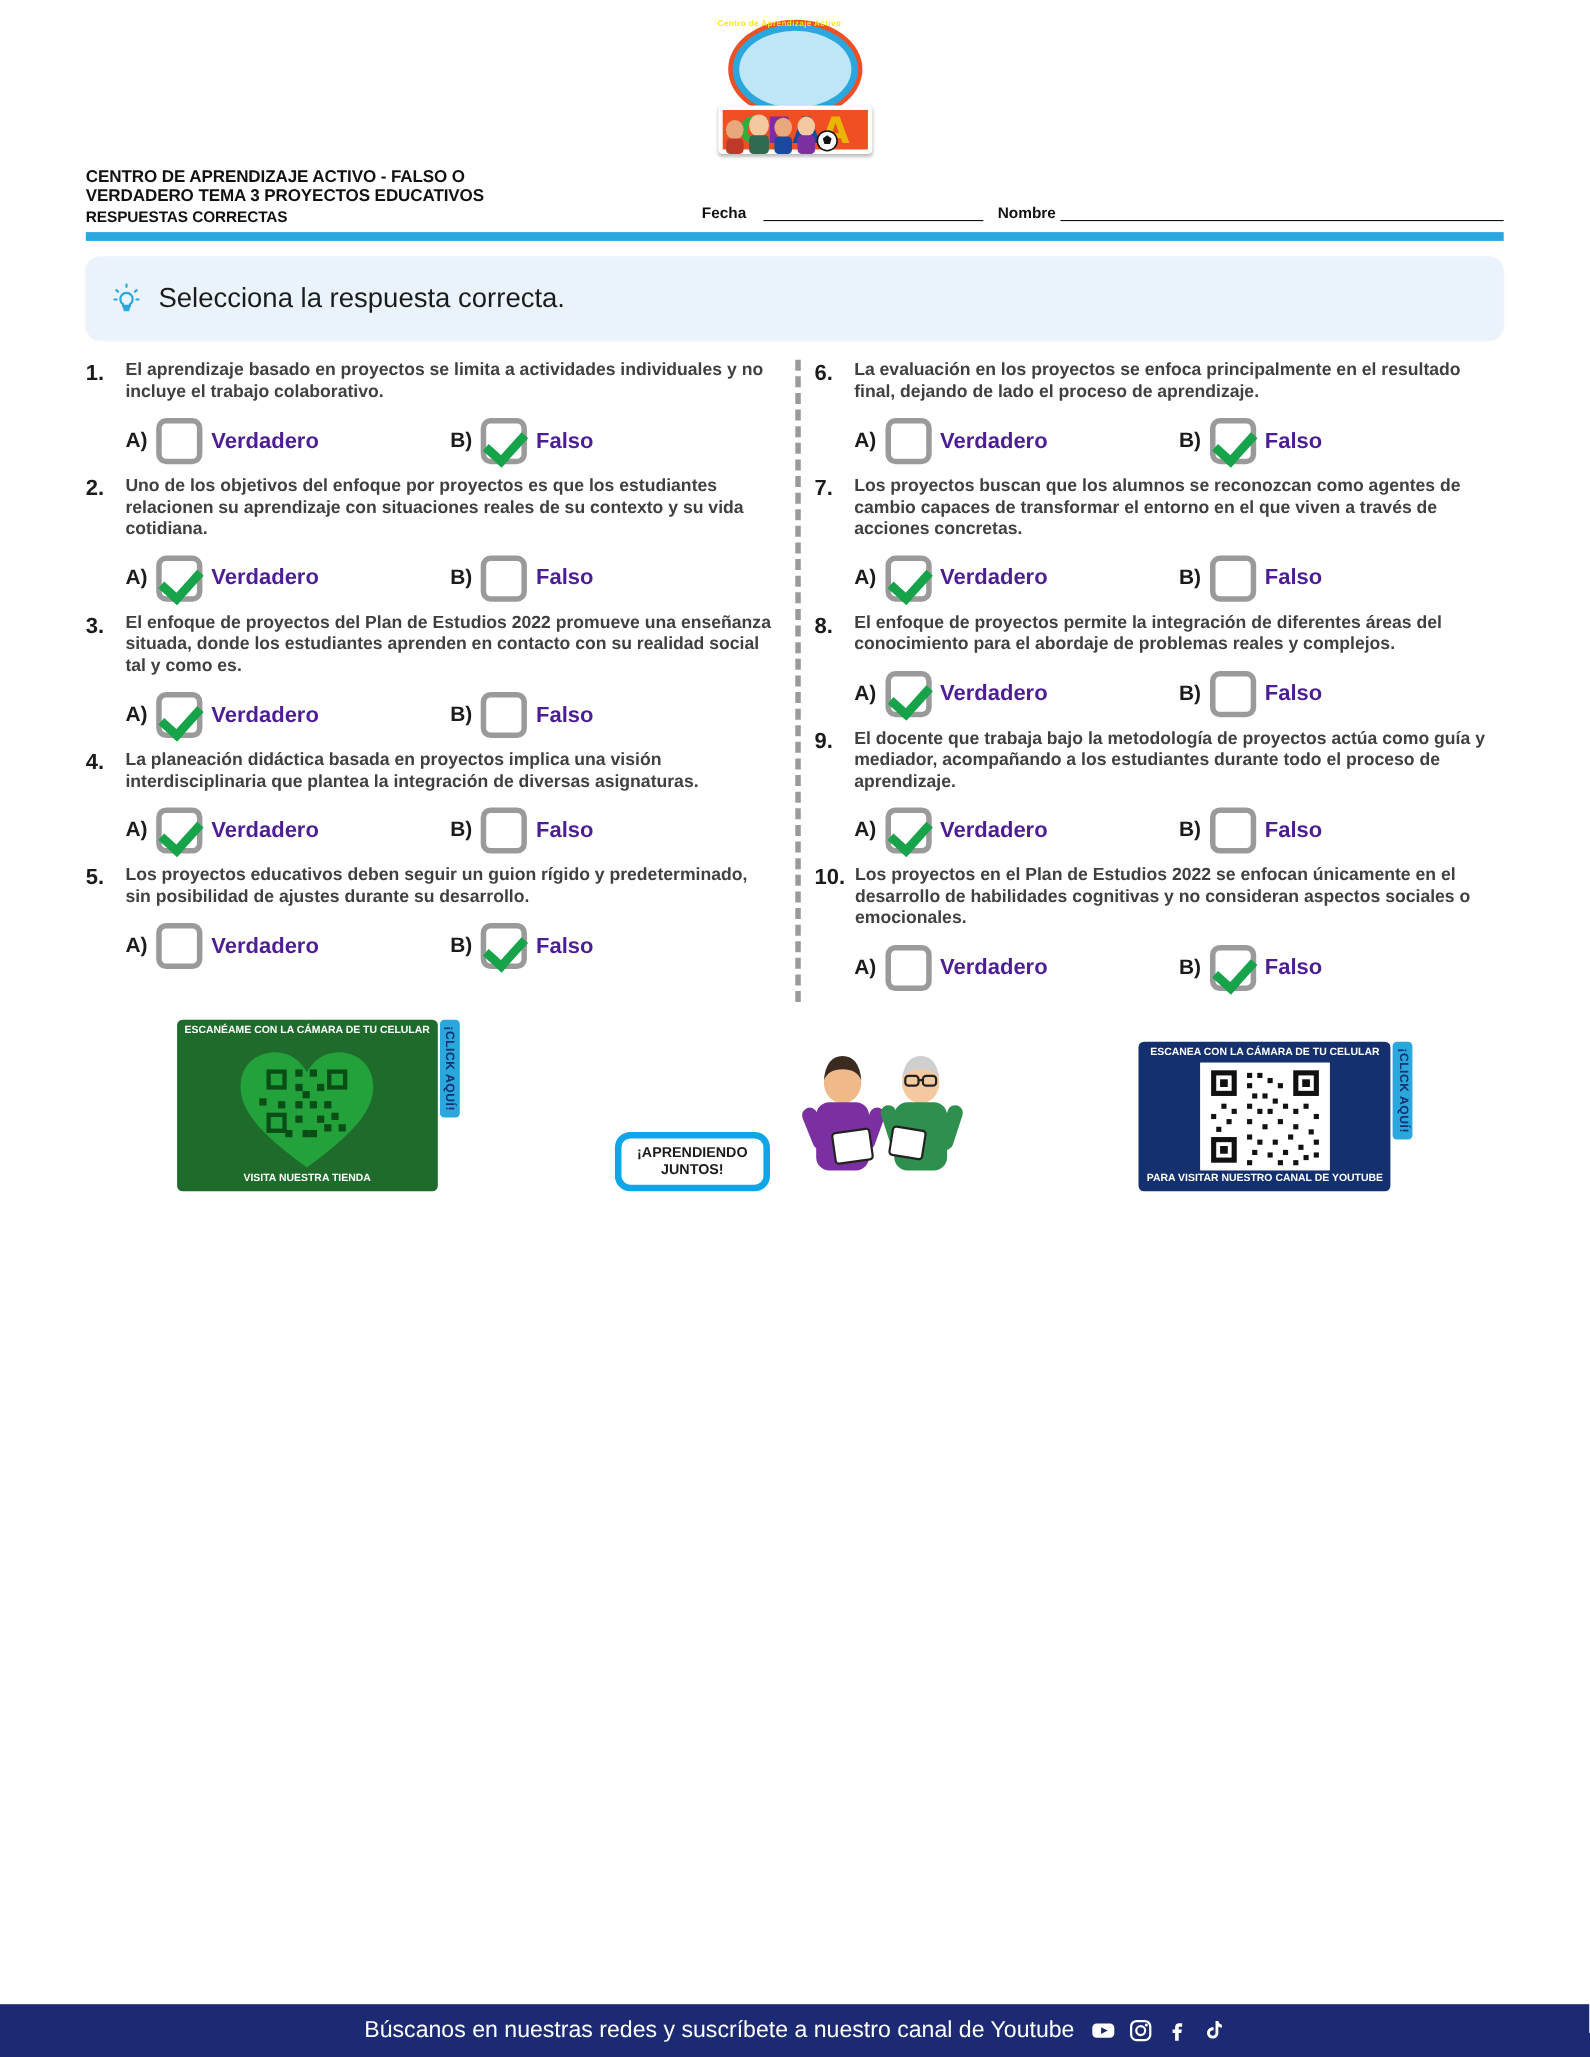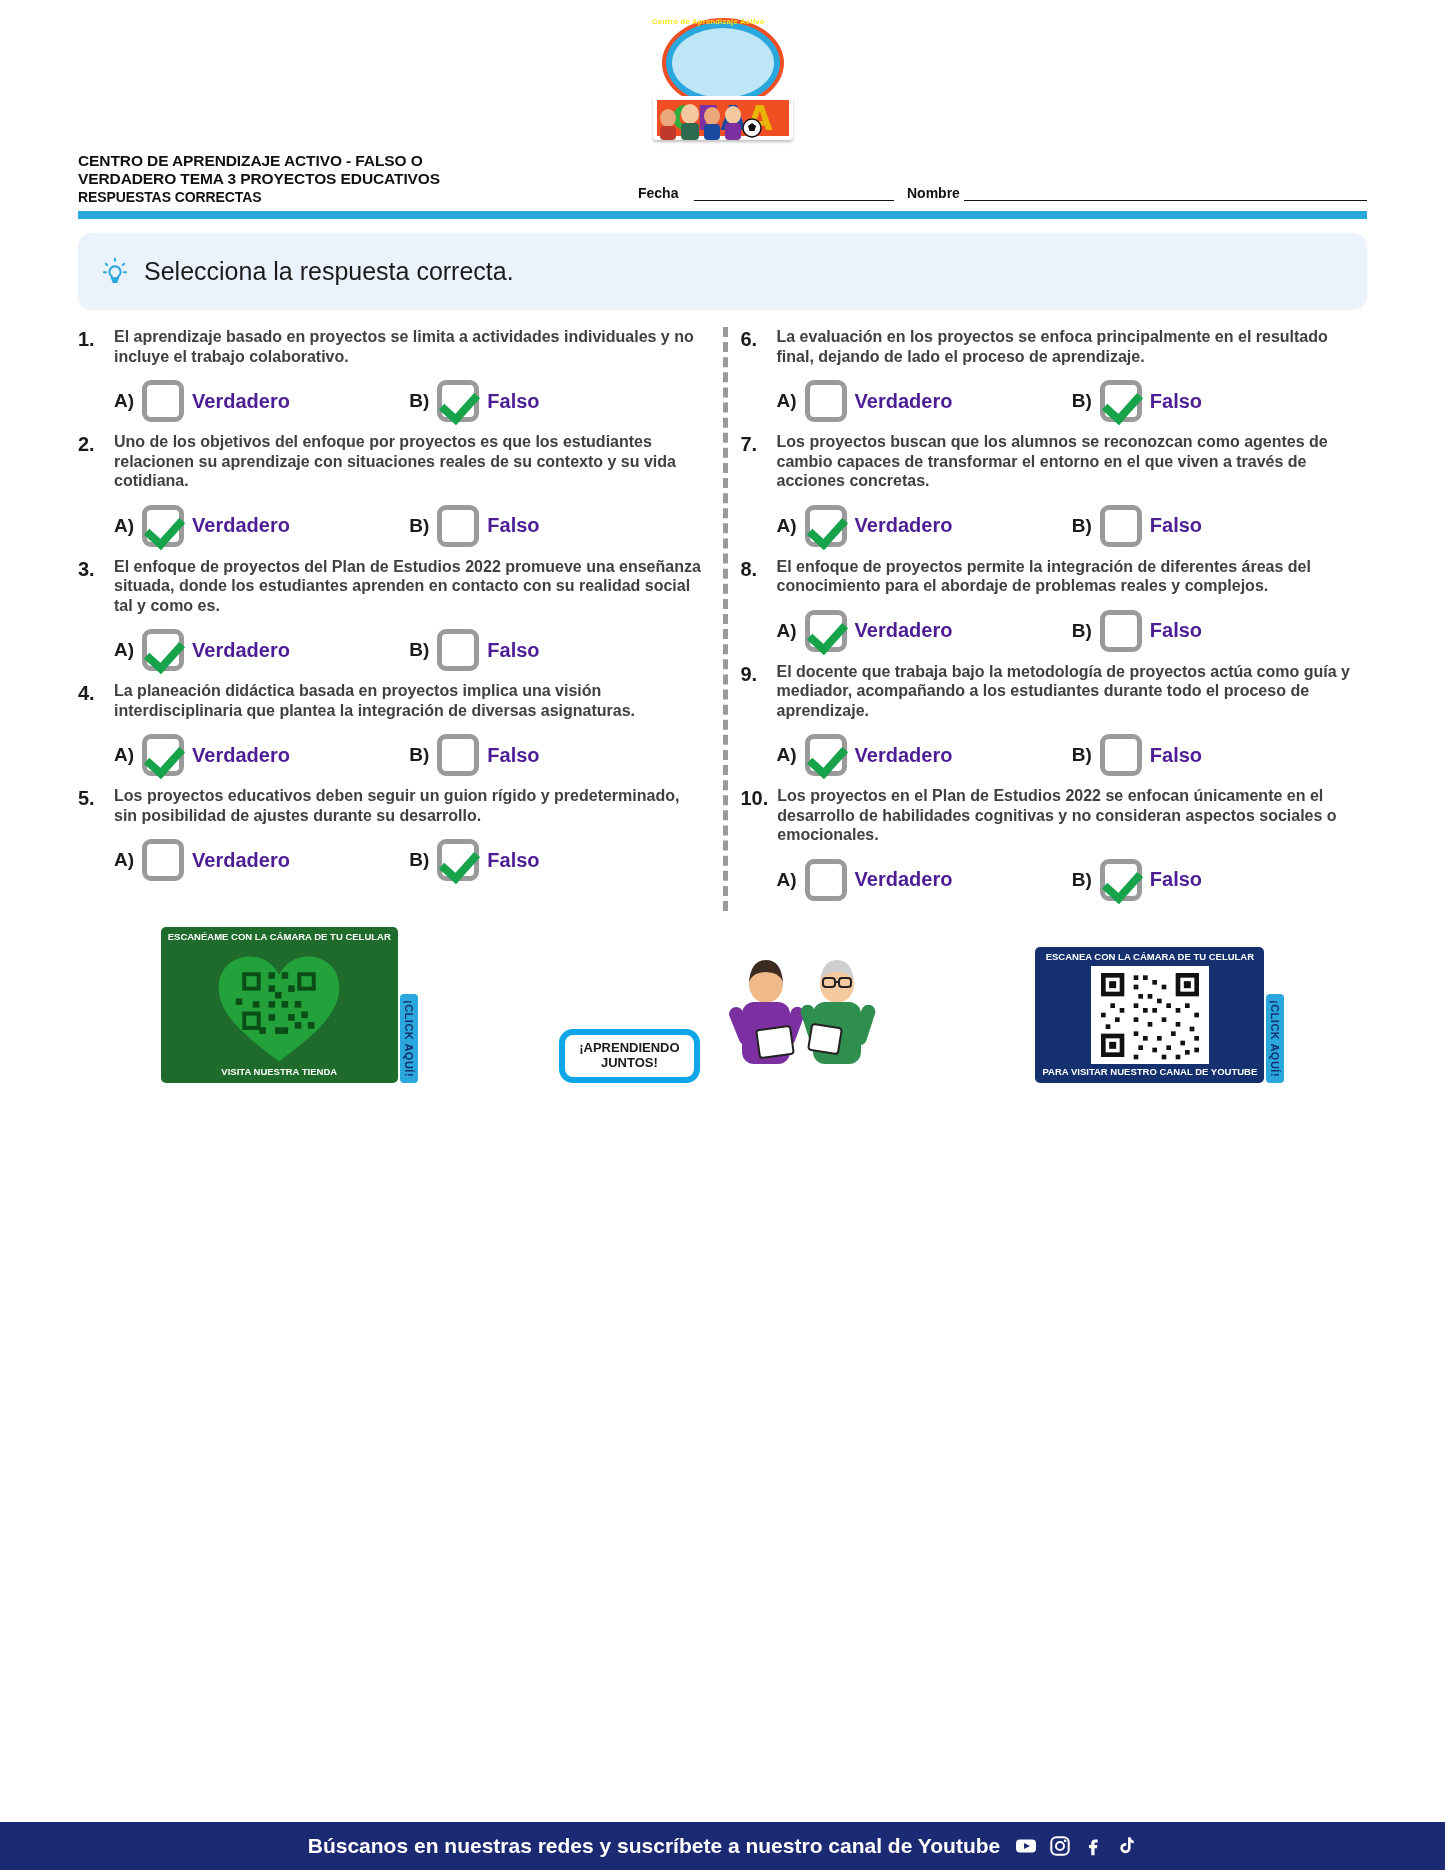--- a/index.html
+++ b/index.html
@@ -92,21 +92,21 @@
   }
   .cb.checked::after {
     content: ""; position: absolute; left: 6px; top: 1px;
     width: 15px; height: 28px; border: solid #16a34a;
     border-width: 0 8px 8px 0; transform: rotate(42deg);
   }
   .opt-label { font-size: 20px; font-weight: 900; color: #4c1d95; }
 
   
   .promos { display: flex; align-items: flex-end; justify-content: space-around; margin-top: 16px; padding: 0 90px; }
-  .promo { display: flex; align-items: flex-end; }
+  .promo { display: flex; align-items: flex-start; }
   .qr-card {
     background: #14306e; border-radius: 5px; padding: 5px 7px; text-align: center;
   }
   .qr-card.green { background: #1f6b2c; }
   .qr-card-top { color: #fff; font-size: 9.5px; font-weight: 900; line-height: 1.12; }
   .qr-box { width: 118px; height: 98px; margin: 4px auto 3px auto; background: #fff; position: relative; overflow:hidden; }
   .qr-box.heart { background: transparent; width: 132px; height: 118px; }
   .qr-card-bot { color: #fff; font-size: 9.5px; font-weight: 900; line-height: 1.12; }
   .click-tab {
     background: #2aa7dd; color: #14306e; writing-mode: vertical-rl;
@@ -120,21 +120,21 @@
     font-size: 13px; font-weight: 900; color: #1b1b1b; line-height: 1.15; background:#fff;
     position: relative;
   }
   .people { width: 190px; height: 125px; }
 
   
   .bottom-bar {
     position: absolute; left: 0; bottom: 0; width: 1445px; height: 48px;
     background: #1b2a73; display: flex; align-items: center; justify-content: center; gap: 14px;
   }
-  .bottom-text { color: #fff; font-size: 21px; font-weight: 700; }
+  .bottom-text { color: #fff; font-size: 21px; font-weight: 400; }
   .social { display: flex; gap: 11px; align-items: center; }
   .social span { color: #fff; display: inline-flex; }
 </style>
 </head>
 <body>
 
 <div class="logo-wrap">
   <div class="logo">
     <div class="logo-oval">
       <div class="logo-oval-inner"></div>

